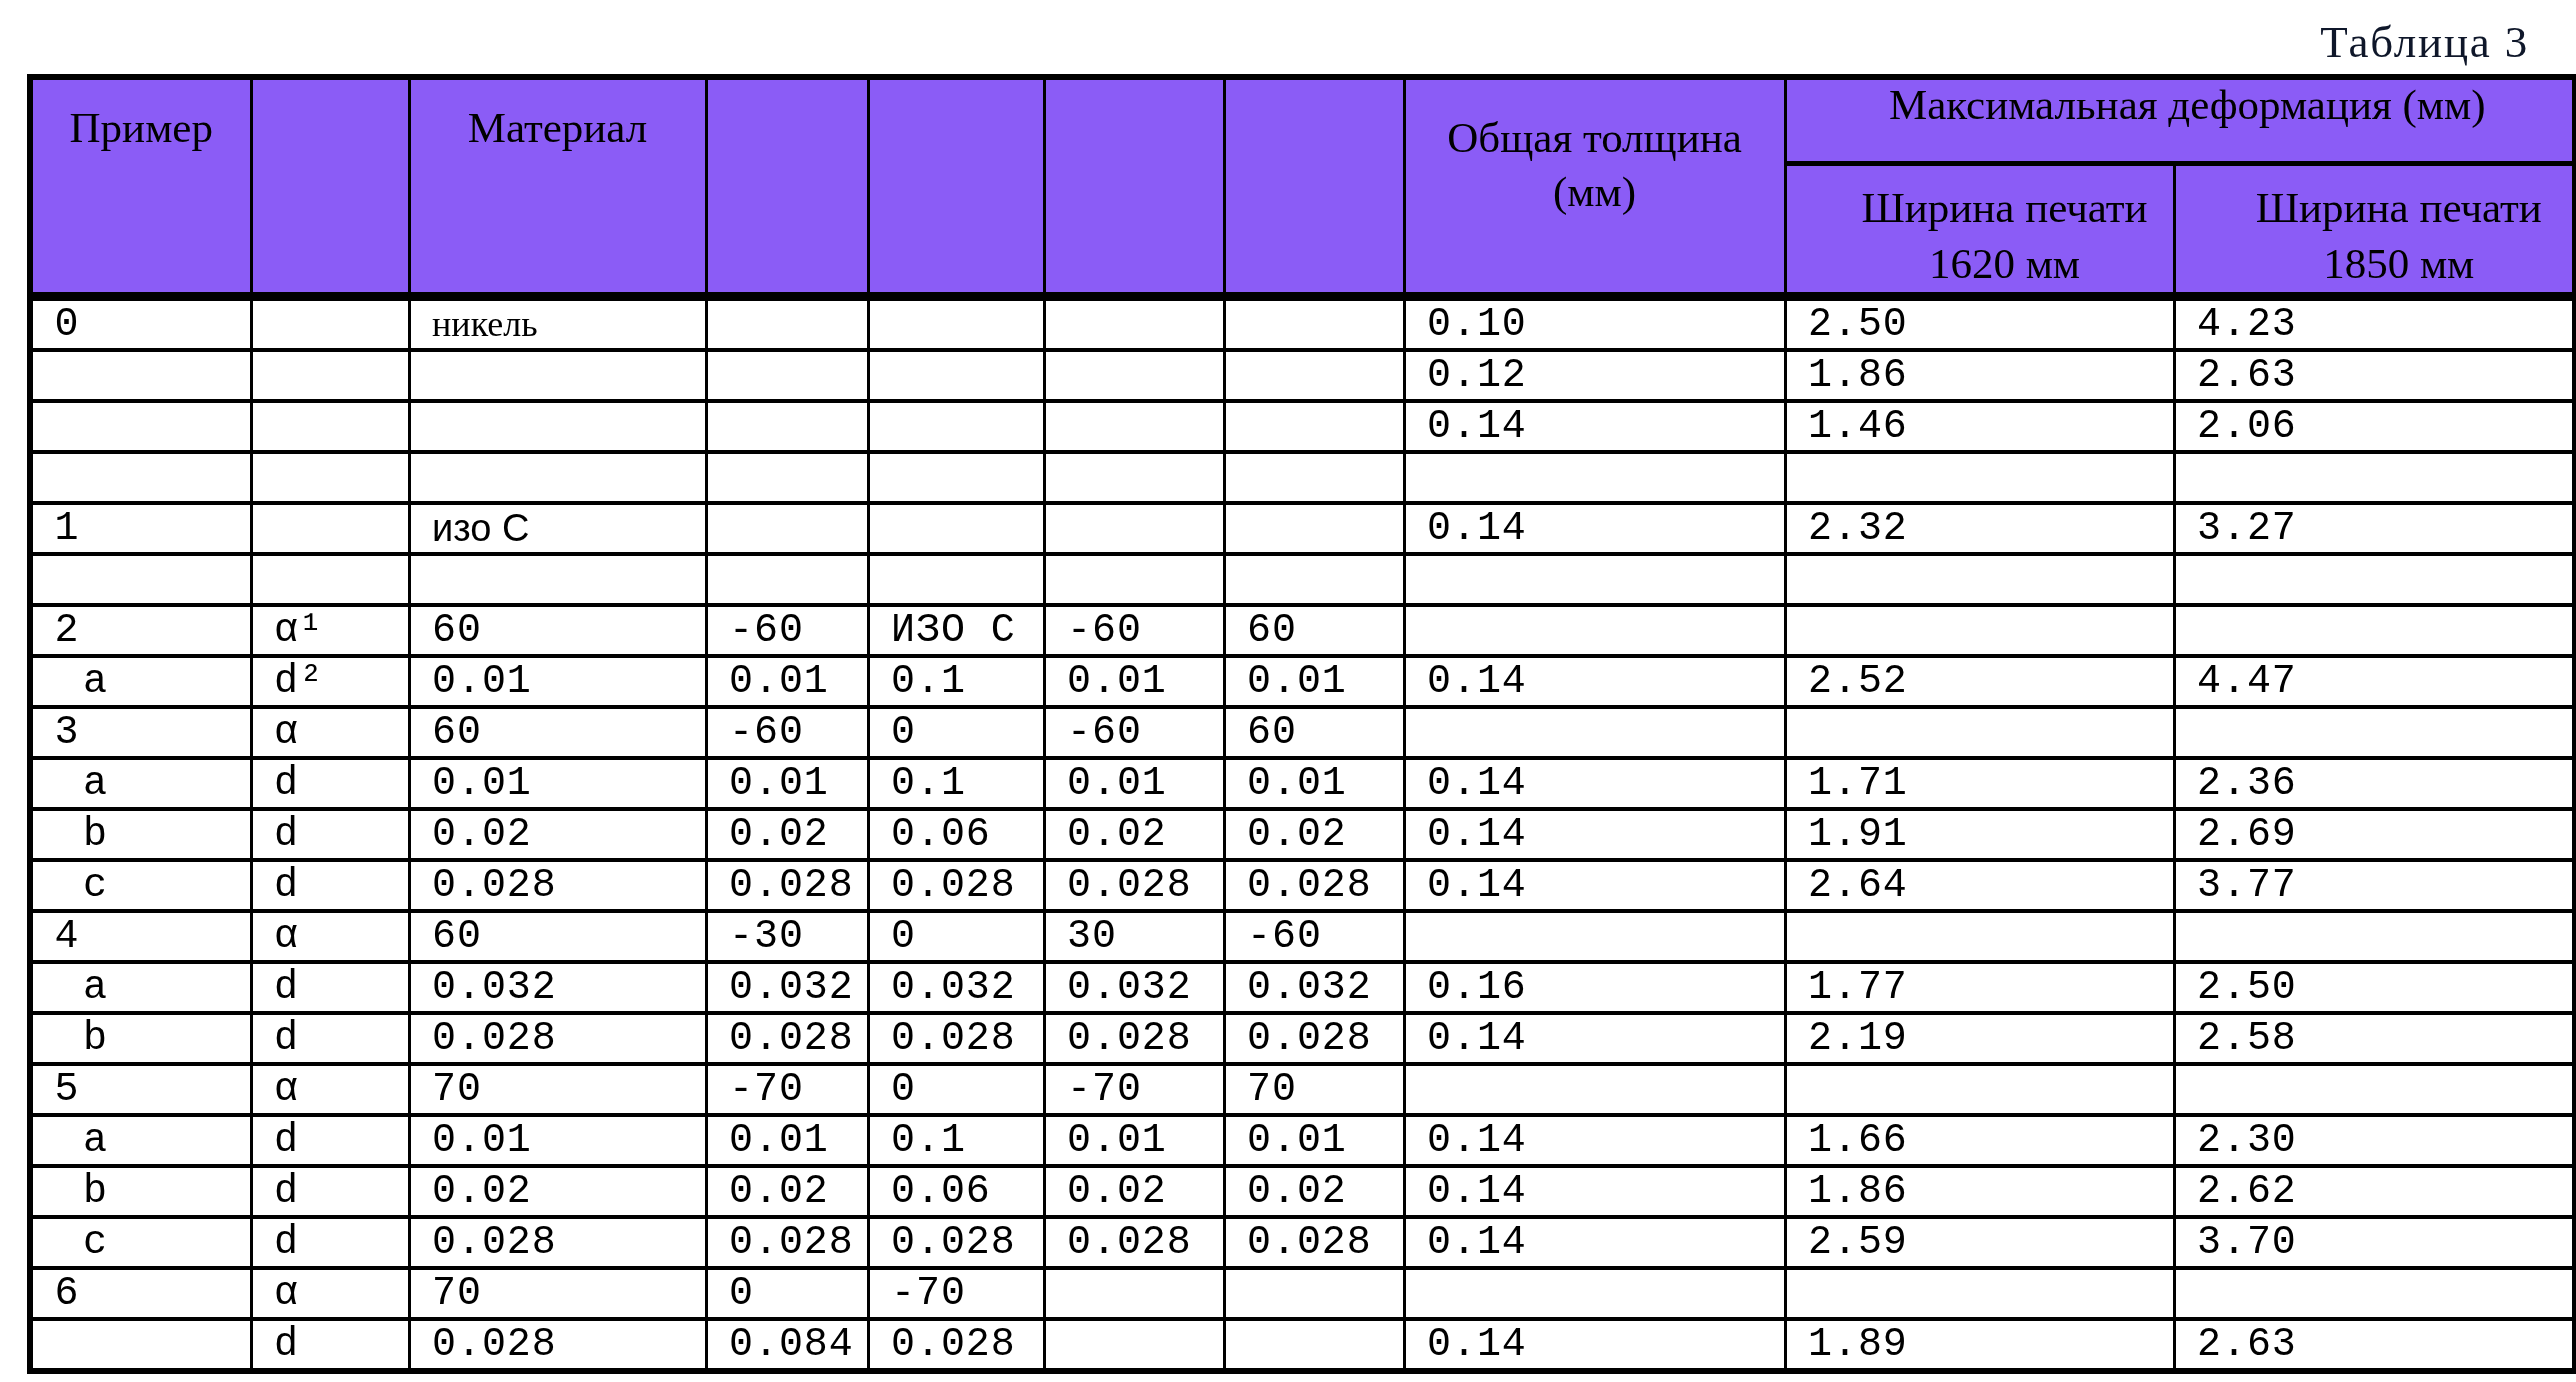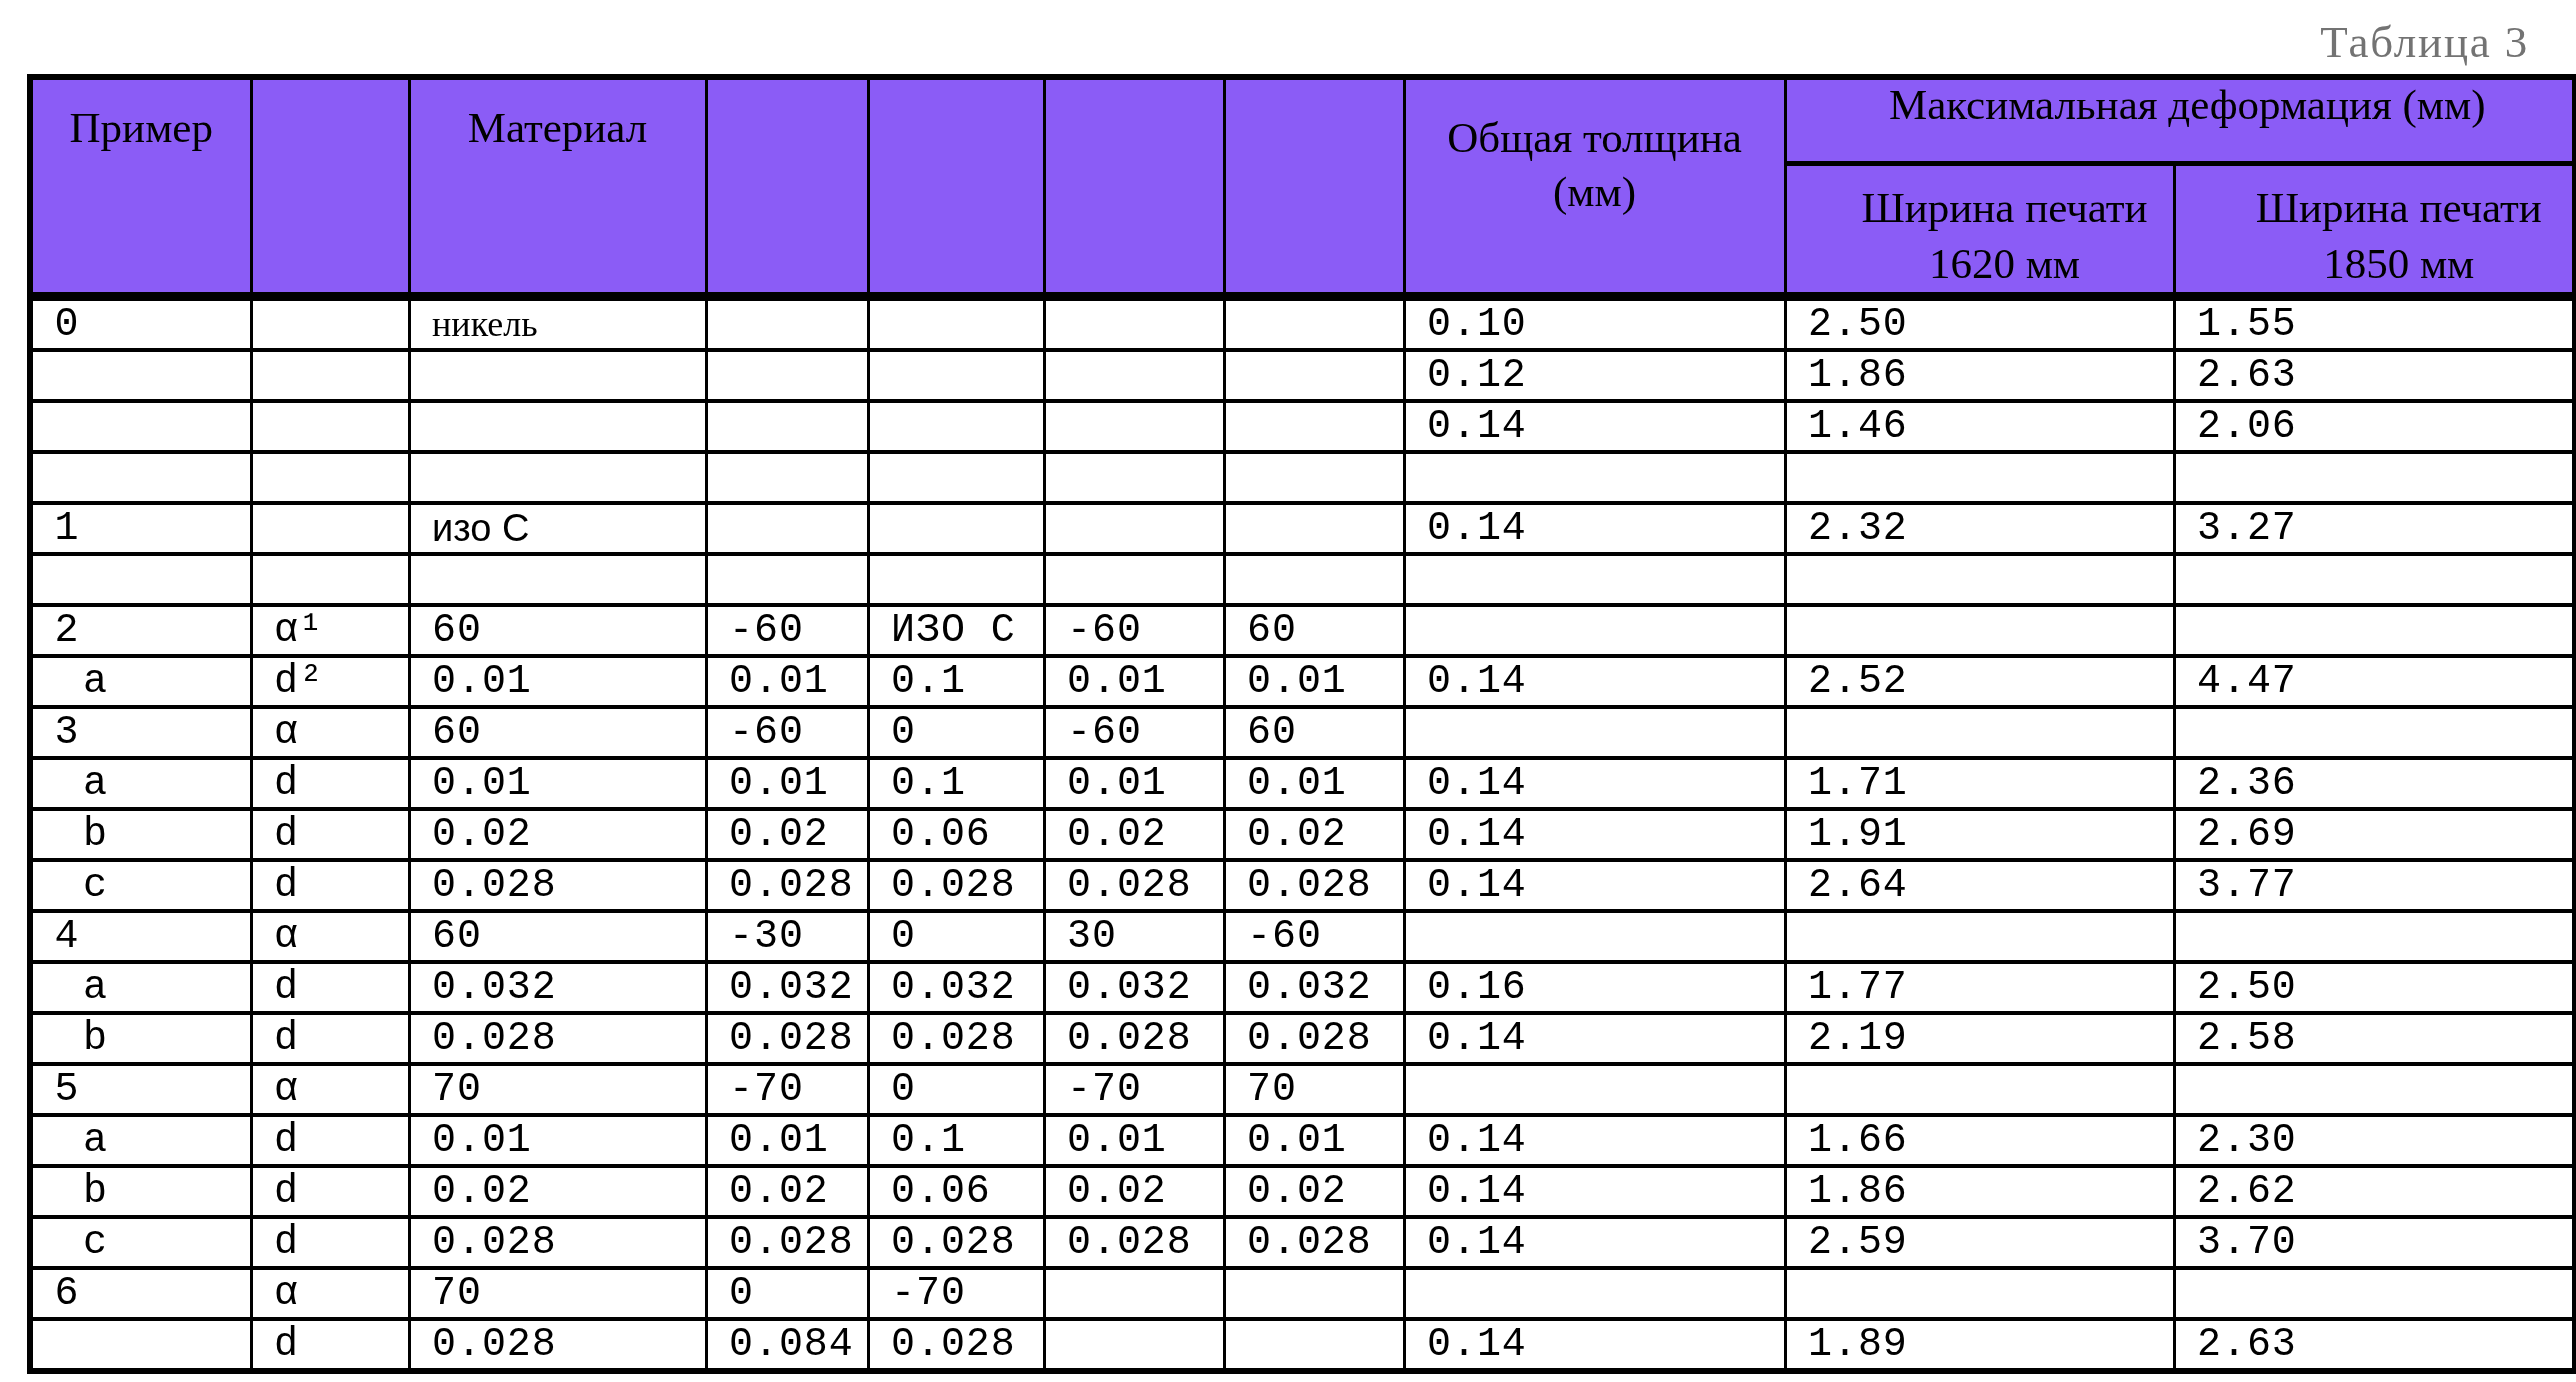--- a/index.html
+++ b/index.html
@@ -12,21 +12,21 @@
     font-family:"Liberation Serif", serif;
     overflow:hidden;
   }
   .caption{
     position:absolute;
     top:16px;
     right:47px;
     font-size:45px;
     letter-spacing:1.8px;
     font-family:"Liberation Serif", serif;
-    color:#737373;
+    color:#0f172a;
   }
   table.grid{
     position:absolute;
     left:27px;
     top:74px;
     width:2543px;
     border-collapse:collapse;
     table-layout:fixed;
     border:6.3px solid #000;
   }
@@ -134,21 +134,21 @@
         <tr>
           <td>0</td>
           <td></td>
           <td class="serif">никель</td>
           <td></td>
           <td></td>
           <td></td>
           <td></td>
           <td>0.10</td>
           <td>2.50</td>
-          <td>1.55</td>
+          <td>4.23</td>
         </tr>
         <tr>
           <td></td>
           <td></td>
           <td></td>
           <td></td>
           <td></td>
           <td></td>
           <td></td>
           <td>0.12</td>

